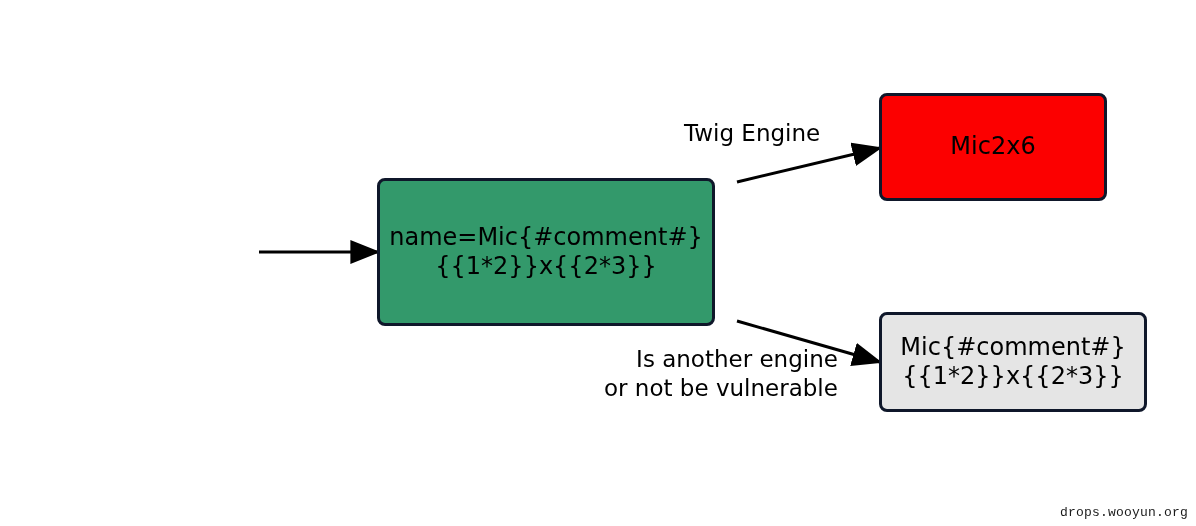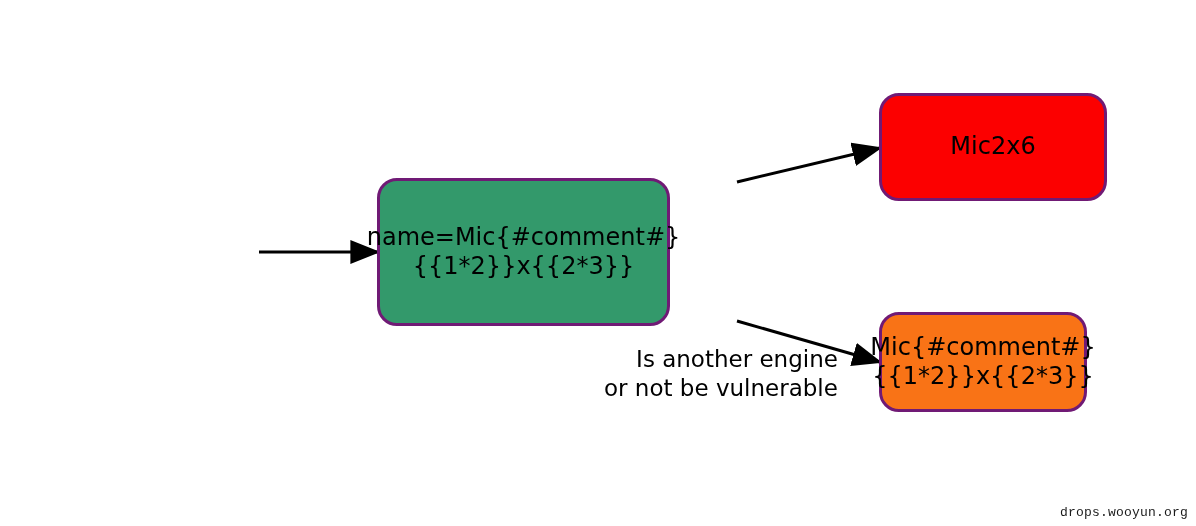--- a/index.html
+++ b/index.html
@@ -22,22 +22,22 @@
     left: 0;
     top: 0;
     width: 1196px;
     height: 526px;
     pointer-events: none;
   }
 
   .node {
     position: absolute;
     box-sizing: border-box;
-    border: 3px solid #701a75;
-    border-radius: 20px;
+    border: 3px solid #0f172a;
+    border-radius: 8px;
     display: flex;
     align-items: center;
     justify-content: center;
     text-align: center;
     color: #000000;
     line-height: 1.22;
     white-space: pre-line;
   }
 
   
@@ -47,43 +47,43 @@
     width: 216px;
     height: 91px;
     background: #00c8f0;
     font-size: 24px;
   }
 
   
   #node-payload {
     left: 377px;
     top: 178px;
-    width: 293px;
+    width: 338px;
     height: 148px;
     background: #33996b;
     font-size: 24px;
   }
 
   
   #node-twig-output {
     left: 879px;
     top: 93px;
     width: 228px;
     height: 108px;
     background: #fc0000;
     font-size: 24px;
   }
 
   
   #node-safe-output {
     left: 879px;
     top: 312px;
-    width: 208px;
+    width: 268px;
     height: 100px;
-    background: #f97316;
+    background: #e5e5e5;
     font-size: 24px;
   }
 
   .edge-label {
     position: absolute;
     color: #000000;
     font-size: 23px;
     line-height: 1.25;
     white-space: pre-line;
     text-align: center;
@@ -124,19 +124,20 @@
 
   <div class="node" id="node-payload">name=Mic{#comment#}
 {{1*2}}x{{2*3}}</div>
 
   <div class="node" id="node-twig-output">Mic2x6</div>
 
   <div class="node" id="node-safe-output">Mic{#comment#}
 {{1*2}}x{{2*3}}</div>
 
 
+  <div class="edge-label" id="label-twig">Twig Engine</div>
 
   <div class="edge-label" id="label-other">Is another engine
 or not be vulnerable</div>
 
   <div id="watermark">drops.wooyun.org</div>
 
 </div>
 
 </body></html>

